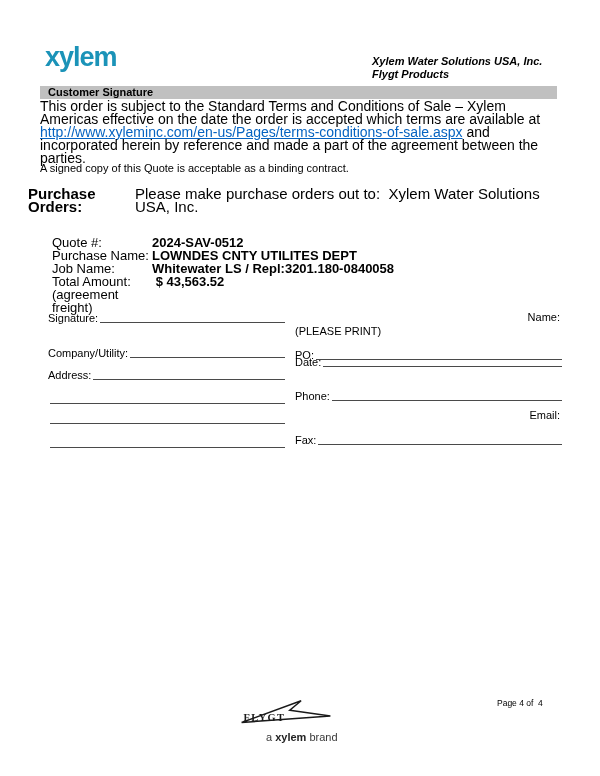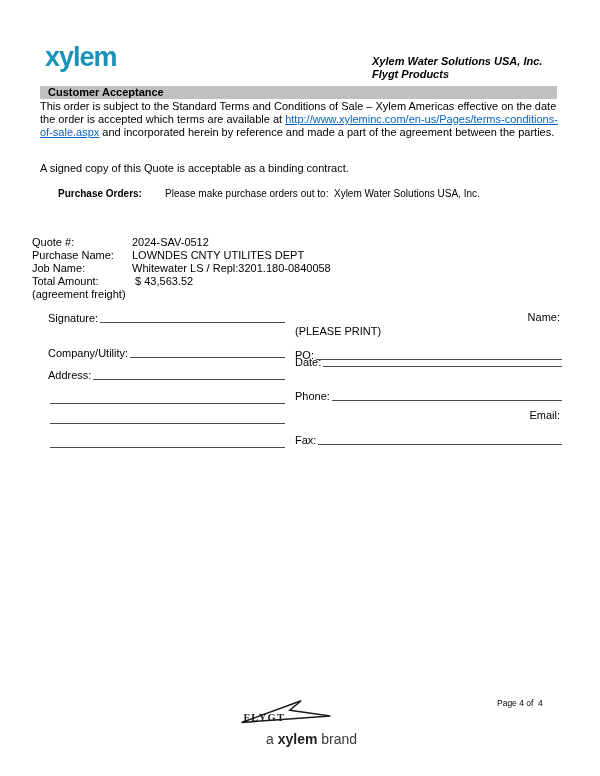--- a/index.html
+++ b/index.html
@@ -32,81 +32,81 @@
   
   .section-bar{
     position:absolute;left:40px;top:86px;width:509px;height:13px;
     background:var(--bar-gray);
     font-size:11px;font-weight:bold;line-height:13px;
     padding-left:8px;
   }
   
   .terms{
     position:absolute;left:40px;top:100px;width:524px;
-    font-size:11px;line-height:13px;
+    font-size:14px;line-height:13px;
   }
   .terms a{color:var(--link-blue);text-decoration:underline;cursor:pointer;}
   .binding-line{
     position:absolute;left:40px;top:162px;width:524px;
     font-size:11px;line-height:13px;
   }
   .po-line{
-    position:absolute;left:58px;top:187px;width:524px;
-    display:flex;font-size:10px;line-height:13px;
+    position:absolute;left:28px;top:187px;width:524px;
+    display:flex;font-size:15px;line-height:13px;
   }
   .po-label{font-weight:bold;width:107px;flex:none;}
   .po-text{white-space:pre-wrap;}
   
   .quote-block{
-    position:absolute;left:32px;top:236px;width:430px;
-    font-size:11px;line-height:13px;
+    position:absolute;left:52px;top:236px;width:430px;
+    font-size:13px;line-height:13px;
   }
   .q-row{display:flex;}
   .q-label{width:100px;flex:none;}
-  .q-value{white-space:pre-wrap;}
+  .q-value{white-space:pre-wrap;font-weight:bold;}
   
   .form-row{
     position:absolute;display:flex;align-items:flex-end;
     font-size:11px;line-height:12px;height:13px;
   }
   .flabel{flex:none;padding-right:2px;white-space:nowrap;}
   .fline{
     flex:1;height:1px;border-bottom:1px solid var(--line-gray);
     margin-bottom:1px;
   }
   .sub-note{
     position:absolute;left:295px;top:325px;
     font-size:11px;line-height:13px;
   }
   .col-left{left:48px;width:237px;}
   .col-right{left:295px;width:267px;}
   
   .flygt-logo{position:absolute;left:238px;top:697px;width:96px;height:34px;}
   .brand-line{
     position:absolute;left:266px;top:731px;
-    font-size:14px;color:#3a3a3a;white-space:pre;
+    font-size:11px;color:#3a3a3a;white-space:pre;
   }
   .brand-bold{font-weight:bold;color:#222;}
   .page-num{
     position:absolute;left:497px;top:698px;
     font-size:8.5px;white-space:pre;
   }
 </style>
 </head>
 <body>
 
 <div class="page">
 
   <div class="xylem-logo">xylem</div>
   <div class="company-block">
     <div>Xylem Water Solutions USA, Inc.</div>
     <div>Flygt Products</div>
   </div>
 
-  <div class="section-bar">Customer Acceptance</div>
+  <div class="section-bar">Customer Signature</div>
 
   <div class="terms"><span>This order is subject to the Standard Terms and Conditions of Sale – Xylem Americas effective on the date the order is accepted which terms are available at </span><a>http://www.xyleminc.com/en-us/Pages/terms-conditions-of-sale.aspx</a><span> and incorporated herein by reference and made a part of the agreement between the parties.</span></div>
 
   <div class="binding-line">A signed copy of this Quote is acceptable as a binding contract.</div>
 
   <div class="po-line">
     <span class="po-label">Purchase Orders:</span>
     <span class="po-text">Please make purchase orders out to:  Xylem Water Solutions USA, Inc.</span>
   </div>
 

